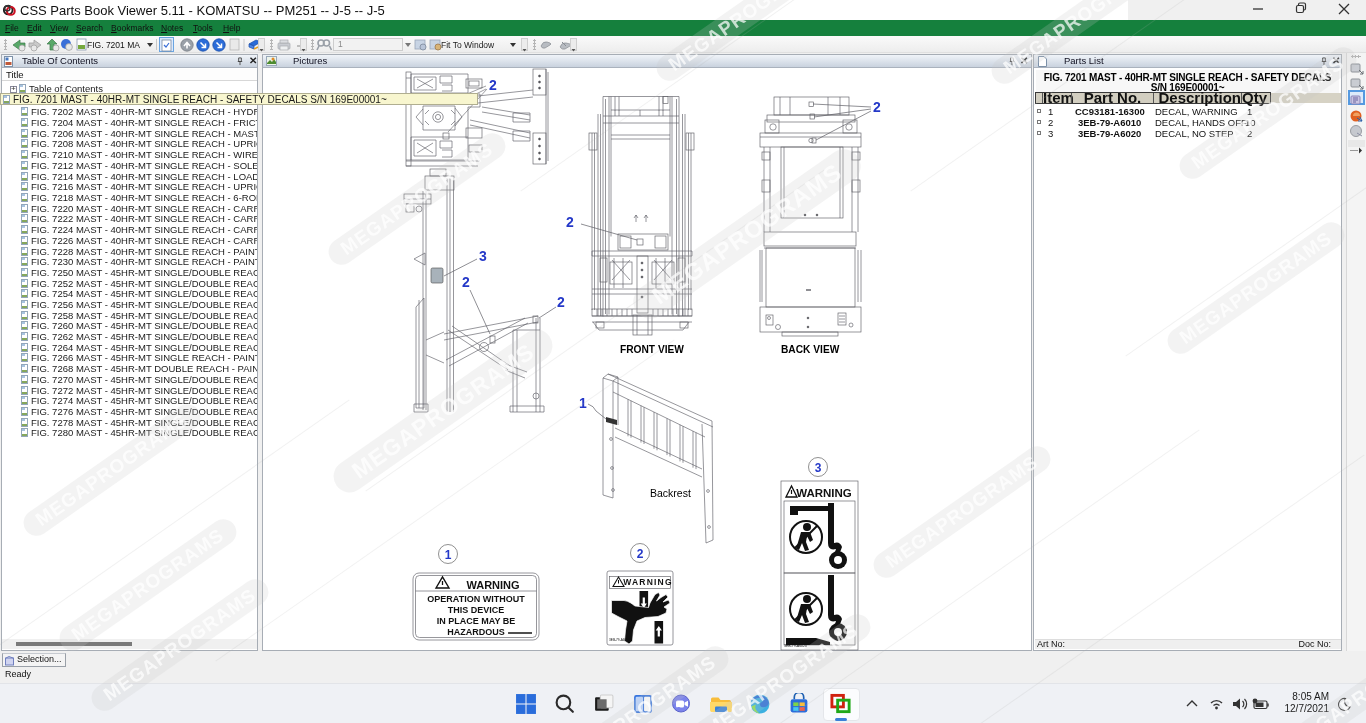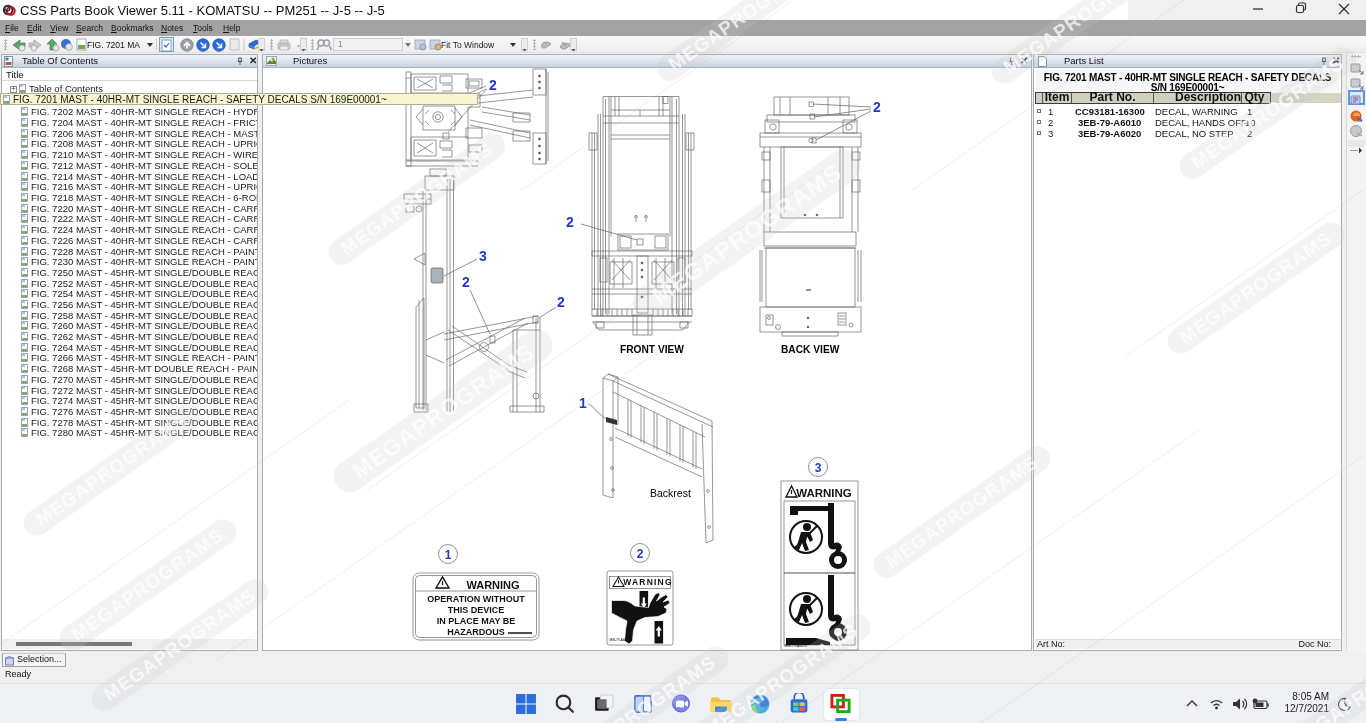--- a/index.html
+++ b/index.html
@@ -3,21 +3,21 @@
 <meta charset="utf-8">
 <style>
 *{margin:0;padding:0;box-sizing:border-box;}
 html,body{width:1366px;height:723px;overflow:hidden;background:#f0f0f0;font-family:"Liberation Sans",sans-serif;}
 #root{position:relative;width:1366px;height:723px;overflow:hidden;}
 .abs{position:absolute;}
 
 #titlebar{position:absolute;left:0;top:0;width:1128px;height:20px;background:#ffffff;}
 #title-text{position:absolute;left:20px;top:3px;font-size:13px;color:#111;}
 
-#menubar{position:absolute;left:0;top:20px;width:1366px;height:16px;background:#a3a3a3;font-size:8.5px;color:#111;}
+#menubar{position:absolute;left:0;top:20px;width:1366px;height:16px;background:#15803d;font-size:8.5px;color:#111;}
 #menubar span{position:absolute;top:3px;}
 #menubar u{text-decoration:underline;text-underline-offset:1px;}
 
 #toolbar{position:absolute;left:0;top:36px;width:1366px;height:17px;background:linear-gradient(#fafafa,#ededed);border-bottom:1px solid #e0e0e0;}
 .grip{position:absolute;top:3px;width:3px;height:11px;background-image:radial-gradient(circle,#b5b5b5 1px,transparent 1.2px);background-size:3px 3px;}
 .tsep{position:absolute;top:3px;width:1px;height:11px;background:#c8c8c8;}
 
 .panel{position:absolute;background:#fff;border:1px solid #a7adb5;}
 .phead{position:absolute;left:0;top:0;right:0;height:13px;background:linear-gradient(#f0f4f9,#c9d2de);border-bottom:1px solid #aab2bd;font-size:9.5px;color:#101020;}
 .phead .t{position:absolute;top:0px;left:30px;}
@@ -466,21 +466,21 @@
         <svg class="abs" style="left:4px;top:1px" width="9" height="11">
           <path d="M0.5 0.5 h5.5 l2.5 2.5 v7.5 h-8z" fill="#fff" stroke="#7d91a8"></path>
         </svg>
         <span class="t">Parts List</span>
  <svg class="pin" style="left:286px" width="9" height="10" viewBox="0 0 9 10">
           <path d="M3 1 h3 v4 h-3z M2 5 h5 M4.5 5 v4" stroke="#444" stroke-width="1" fill="none"></path>
         </svg>
  <span class="xbtn" style="left:298px">✕</span>
       </div>
  <div id="pl-title">FIG. 7201 MAST - 40HR-MT SINGLE REACH - SAFETY DECALS<br>S/N 169E00001~</div>
- <div style="position:absolute;left:1px;top:37px;width:236px;height:12px;background:#d2cec0;border:1.5px solid #3a3a3a;font-size:12px;font-weight:bold;color:#111;line-height:9px;">
+ <div style="position:absolute;left:1px;top:37px;width:236px;height:12px;background:#d2cec0;border:1.5px solid #3a3a3a;font-size:15px;font-weight:bold;color:#111;line-height:9px;">
   <div class="hcell" style="left:6px;width:29px;text-align:center;">Item</div>
   <div class="hcell" style="left:35px;width:82px;text-align:center;">Part No.</div>
   <div class="hcell" style="left:117px;width:88px;text-align:right;">Description</div>
   <div class="hcell" style="left:205px;width:26px;text-align:center;">Qty</div>
  </div>
  <div style="position:absolute;left:237px;top:38px;width:70px;height:10px;background:#d6d2c4;"></div>
  <div style="position:absolute;left:0;top:51px;width:100%;font-size:9.5px;color:#111;">
   <div style="position:absolute;left:3px;top:3px;width:4px;height:4px;border:1px solid #777;"></div>
   <div style="position:absolute;left:14px;top:0px;">1</div>
   <div style="position:absolute;left:41px;top:0px;font-weight:bold;">CC93181-16300</div>

